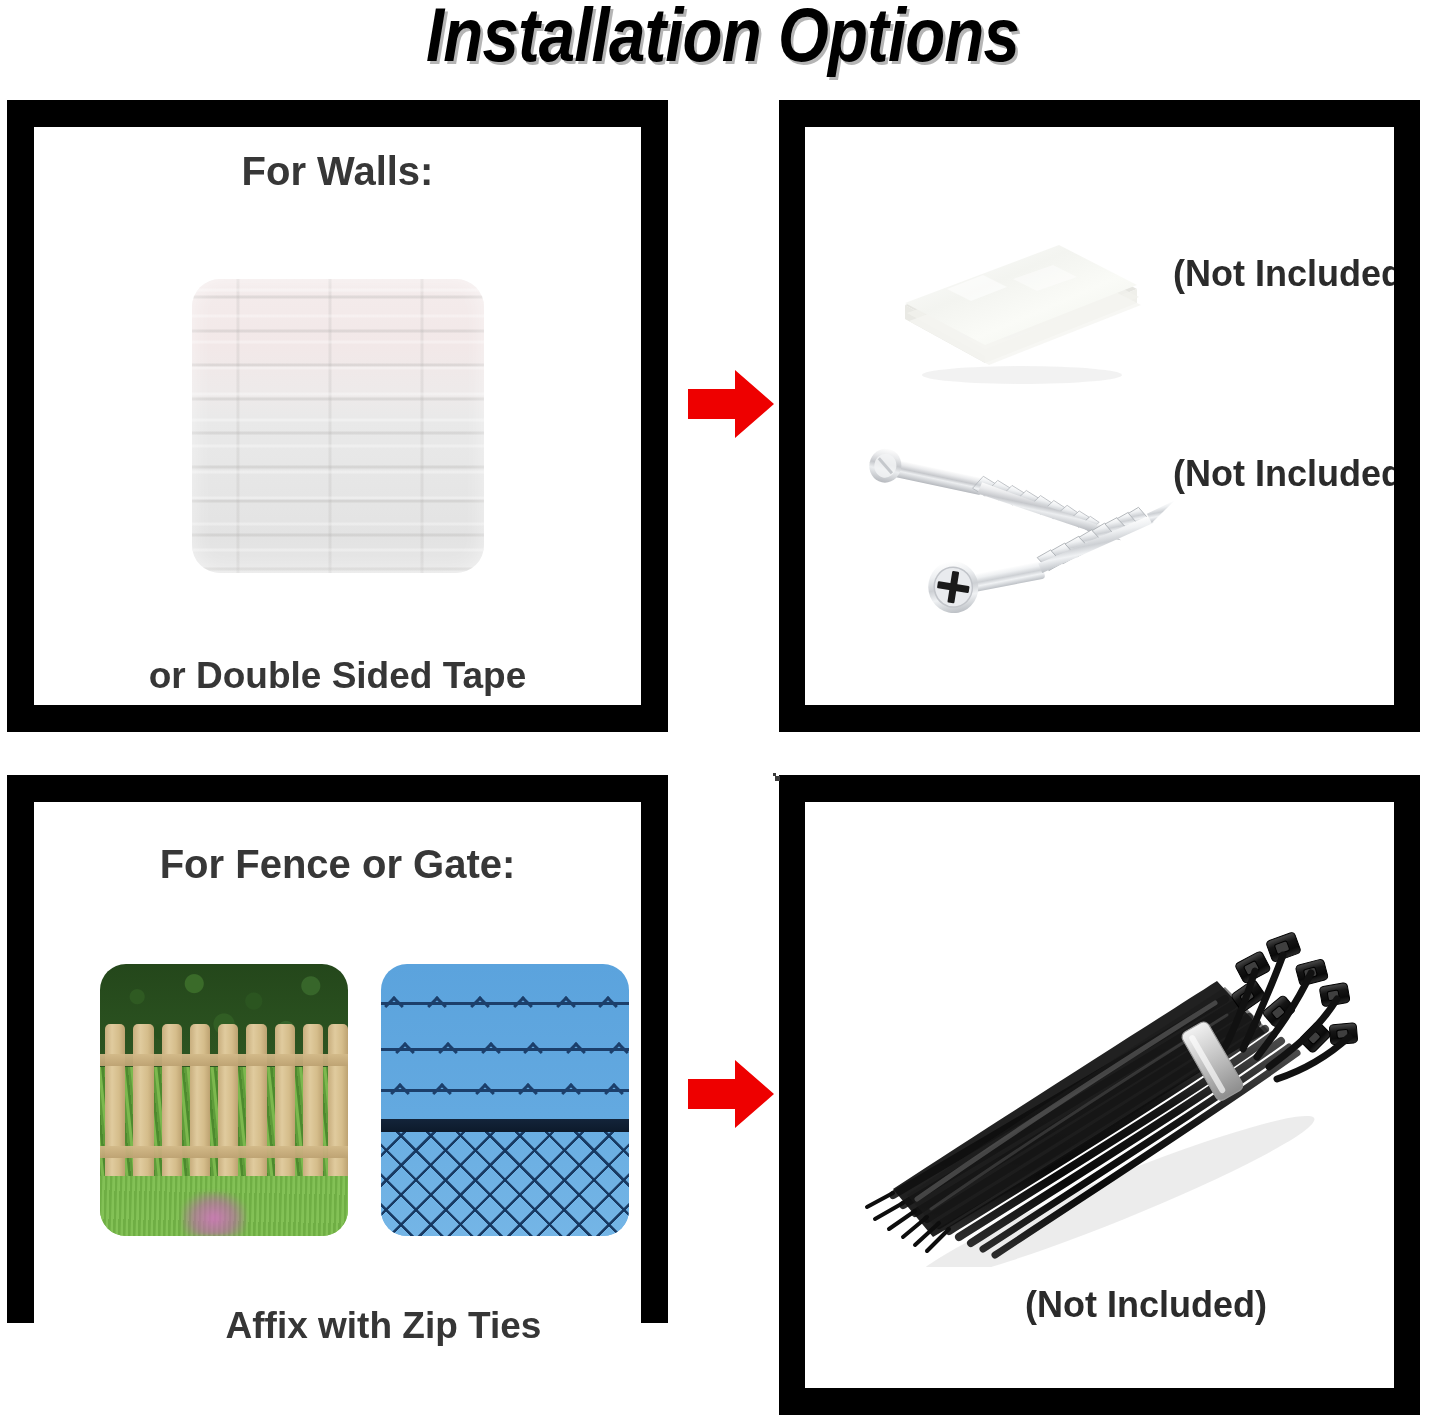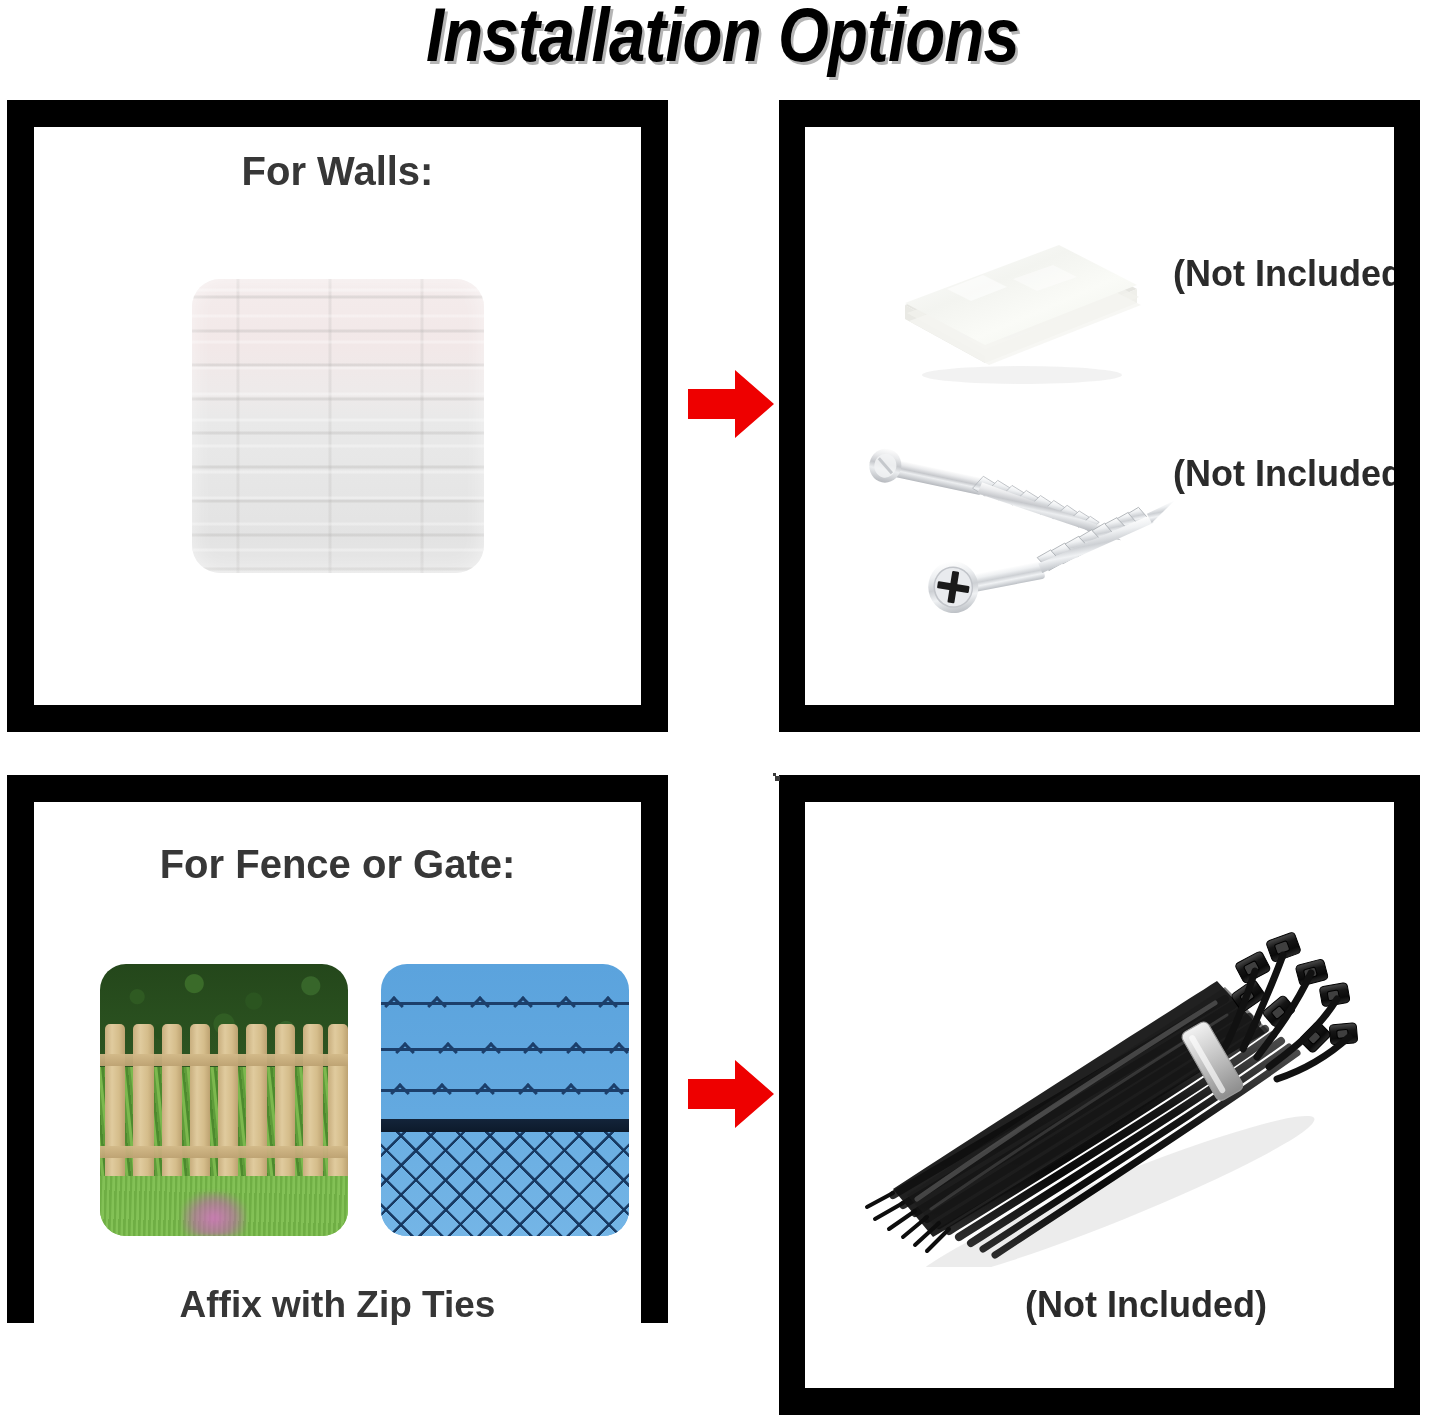--- a/index.html
+++ b/index.html
@@ -284,20 +284,21 @@
 
 <div class="title">Installation Options</div>
 
 <div class="panel panel-tl">
   <div class="panel-inner">
 
     <div class="heading" style="top:22px;">For Walls:</div>
 
     <div class="brick"></div>
 
+    <div class="caption" style="top:524px;">or Double Sided Tape</div>
 
   </div>
 </div>
 
 <div class="arrow" style="left:688px; top:368px;">
   <svg viewBox="0 0 86 72" xmlns="http://www.w3.org/2000/svg">
     <polygon points="0,21 47,21 47,2 86,36 47,70 47,51 0,51" fill="#EE0000"></polygon>
   </svg>
 </div>
 
@@ -462,21 +463,21 @@
         <div class="barb" style="left:24%;"></div>
         <div class="barb" style="left:40%;"></div>
         <div class="barb" style="left:56%;"></div>
         <div class="barb" style="left:72%;"></div>
         <div class="barb" style="left:88%;"></div>
       </div>
       <div class="chain-rail"></div>
       <div class="chain-mesh"></div>
     </div>
 
-    <div class="caption" style="top:478px;">Affix with Zip Ties</div>
+    <div class="caption" style="top:499px;margin-left:46px;">Affix with Zip Ties</div>
 
   </div>
 </div>
 
 <div class="arrow" style="left:688px; top:1058px;">
   <svg viewBox="0 0 86 72" xmlns="http://www.w3.org/2000/svg">
     <polygon points="0,21 47,21 47,2 86,36 47,70 47,51 0,51" fill="#EE0000"></polygon>
   </svg>
 </div>
 

